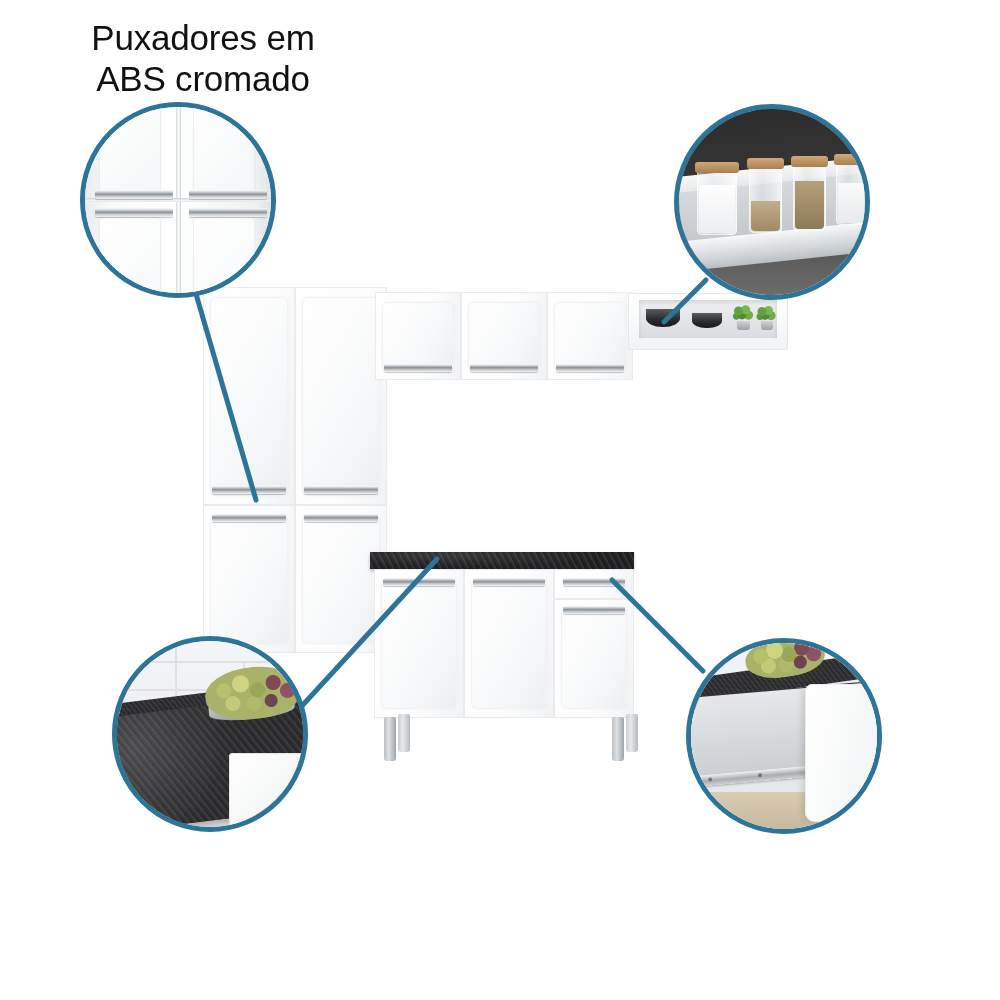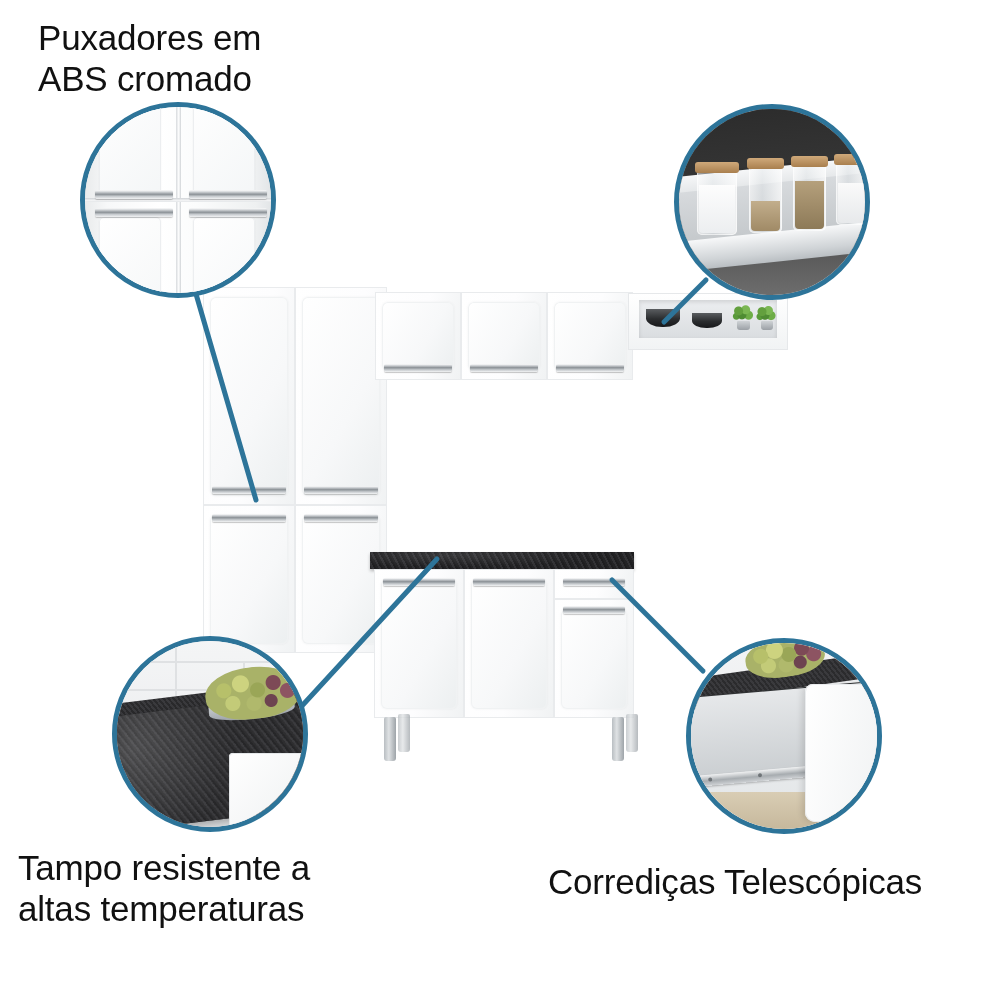--- a/index.html
+++ b/index.html
@@ -22,21 +22,21 @@
   
   .caption {
     position: absolute;
     color: #111111;
     font-size: 35px;
     line-height: 1.16;
     font-weight: 400;
     letter-spacing: -0.2px;
     white-space: pre-line;
   }
-  #caption-handles   { left: 38px;  top: 18px;  width: 330px; }
+  #caption-handles   { left: 38px;  top: 18px;  width: 330px; text-align: center; }
   #caption-niches    { left: 540px; top: 12px;  width: 455px; text-align: center; }
   #caption-counter   { left: 18px;  top: 848px; width: 370px; text-align: left; }
   #caption-slides    { left: 548px; top: 862px; width: 440px; text-align: left; }
 
   
   #connectors {
     position: absolute;
     left: 0; top: 0;
     width: 1000px; height: 1000px;
     pointer-events: none;
@@ -217,23 +217,20 @@
   }
   .pot { position: absolute; background: linear-gradient(180deg,#cfd3d6,#9ba0a5); border-radius: 1px 1px 3px 3px; }
 </style>
 </head>
 <body>
 
 <div id="stage">
 
   <div class="caption" id="caption-handles">Puxadores em
 ABS cromado</div>
-  <div class="caption" id="caption-counter">Tampo resistente a
-altas temperaturas</div>
-  <div class="caption" id="caption-slides">Corrediças Telescópicas</div>
 
   <div id="kitchen">
 
     <div class="cab" style="left:203px; top:287px; width:92px; height:218px;">
       <div class="panel"></div>
       <div class="hdl" style="bottom:11px;"></div>
     </div>
     <div class="cab" style="left:295px; top:287px; width:92px; height:218px;">
       <div class="panel"></div>
       <div class="hdl" style="bottom:11px;"></div>

